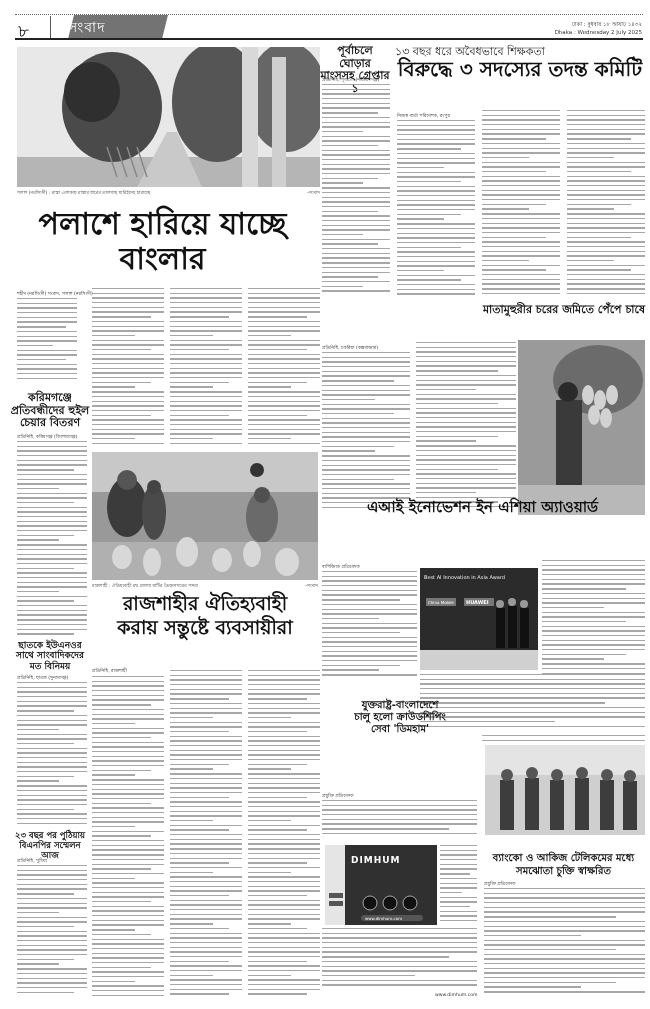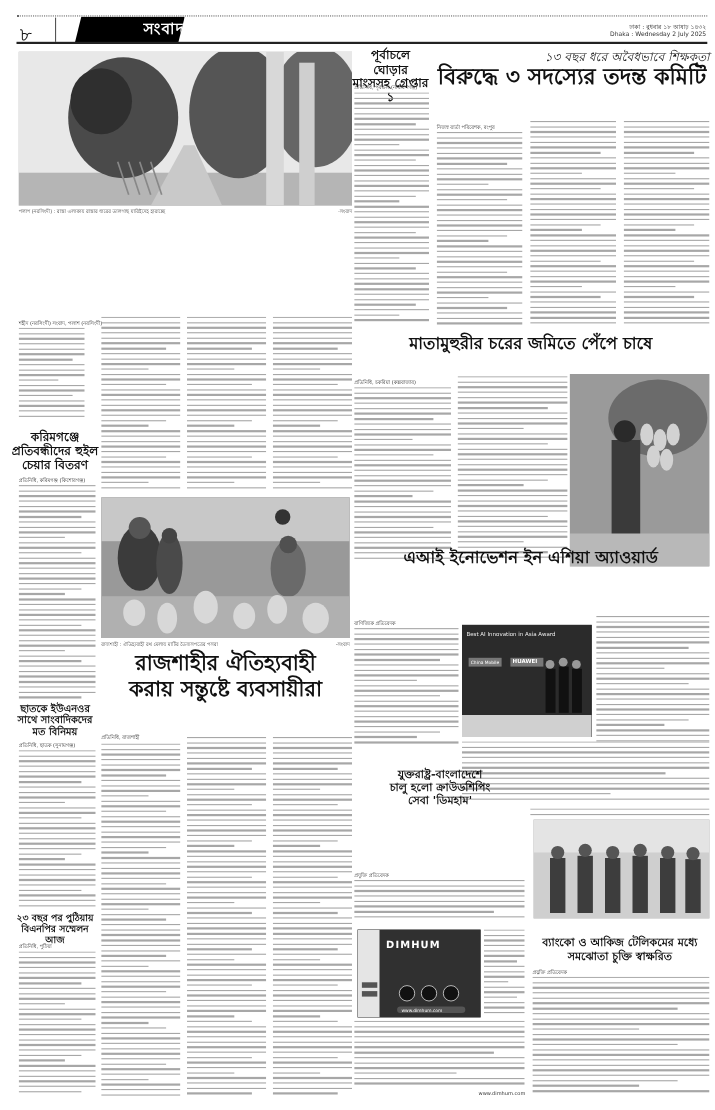--- a/index.html
+++ b/index.html
@@ -6,36 +6,36 @@
   html, body { width: 650px; height: 1009px; background: #ffffff; overflow: hidden; }
   body { position: relative; font-family: "DejaVu Sans", sans-serif; color: #222; }
 
   .abs { position: absolute; }
   .dotline { border-top: 1px dotted #666; }
   .rule { background: #222; }
   .vrule { background: #999; width: 1px; }
 
   
   #page-num { left: 18px; top: 18px; font-size: 17px; font-family: "DejaVu Serif", serif; color: #111; }
-  #logo { left: 68px; top: 15px; width: 100px; height: 24px; background: #000000; color: #fff;
-          font-family: "DejaVu Serif", serif; font-weight: bold; font-size: 14px; text-align: right; line-height: 24px;
+  #logo { left: 68px; top: 15px; width: 100px; height: 24px; background: #737373; color: #fff;
+          font-family: "DejaVu Serif", serif; font-weight: normal; font-size: 14px; text-align: left; line-height: 24px;
           clip-path: polygon(6% 0, 100% 0, 94% 100%, 0 100%); letter-spacing: 1px; }
   #date-bn, #date-en { right: 8px; font-size: 5.5px; color: #333; text-align: right; font-family: "DejaVu Sans", sans-serif; }
   #date-bn { top: 21px; }
   #date-en { top: 29px; }
 
   
   .photo { background: #bbb; overflow: hidden; }
   .photo svg { width: 100%; height: 100%; display: block; }
 
   .caption { font-size: 4.5px; color: #444; white-space: nowrap; }
   .credit { font-size: 4.5px; color: #444; }
 
   .hl { font-family: "DejaVu Sans", sans-serif; color: #111; text-align: center; line-height: 1.15; font-weight: bold; }
-  .kicker { font-size: 11px; color: #222; text-align: right; font-style: italic; }
+  .kicker { font-size: 11px; color: #222; text-align: left; }
   .byline { font-size: 4.6px; color: #333; }
 
   
   .col { overflow: hidden; }
   .col .ln { height: 1.4px; background: #8a8a8a; margin-bottom: 3.3px; opacity: 0.75; }
   .col .ln.short { width: 60%; }
   .col .ln.med { width: 82%; }
 
   .caption-row { display: flex; justify-content: space-between; }
 </style>
@@ -68,20 +68,21 @@
         <line x1="120" y1="100" x2="130" y2="130"></line>
     </g>
   </svg>
 </div>
 <div class="abs caption-row" style="left:17px; top:190px; width:303px;">
   <span class="caption">পলাশ (নরসিংদী) : রাস্তা এলাকায় রাস্তার ধারের তালগাছ যারিইদেহ হারাচ্ছে</span>
   <span class="credit">-সংবাদ</span>
 </div>
 
 <div class="abs hl" style="left:10px; top:207px; width:305px; font-size:30px;">
+  <div>পলাশে হারিয়ে যাচ্ছে বাংলার</div>
 </div>
 <div class="abs byline" style="left:17px; top:290px;">শহীদ (নরসিংদী) সংবাদ, পলাশ (নরসিংদী)</div>
 
 <div class="abs col" style="left:17px; top:298px; width:60px; height:88px;">
     <div class="ln"></div>
     <div class="ln"></div>
     <div class="ln"></div>
     <div class="ln"></div>
     <div class="ln"></div>
     <div class="ln"></div>
@@ -758,21 +759,21 @@
     <div class="ln short"></div>
     <div class="ln"></div>
     <div class="ln med"></div>
     <div class="ln"></div>
     <div class="ln"></div>
     <div class="ln"></div>
     <div class="ln"></div>
     <div class="ln"></div>
   </div>
 
-<div class="abs hl" style="left:320px; top:303px; width:325px; font-size:15px; line-height:1.25;">
+<div class="abs hl" style="left:320px; top:303px; width:325px; font-size:11px; line-height:1.25;text-align:right;">
   <div>মাতামুহুরীর চরের জমিতে পেঁপে চাষে</div>
 </div>
 <div class="abs byline" style="left:322px; top:344px;">প্রতিনিধি, চকরিয়া (কক্সবাজার)</div>
 <div class="abs col" style="left:322px; top:352px; width:88px; height:160px;">
     <div class="ln"></div>
     <div class="ln"></div>
     <div class="ln"></div>
     <div class="ln"></div>
     <div class="ln"></div>
     <div class="ln"></div>

